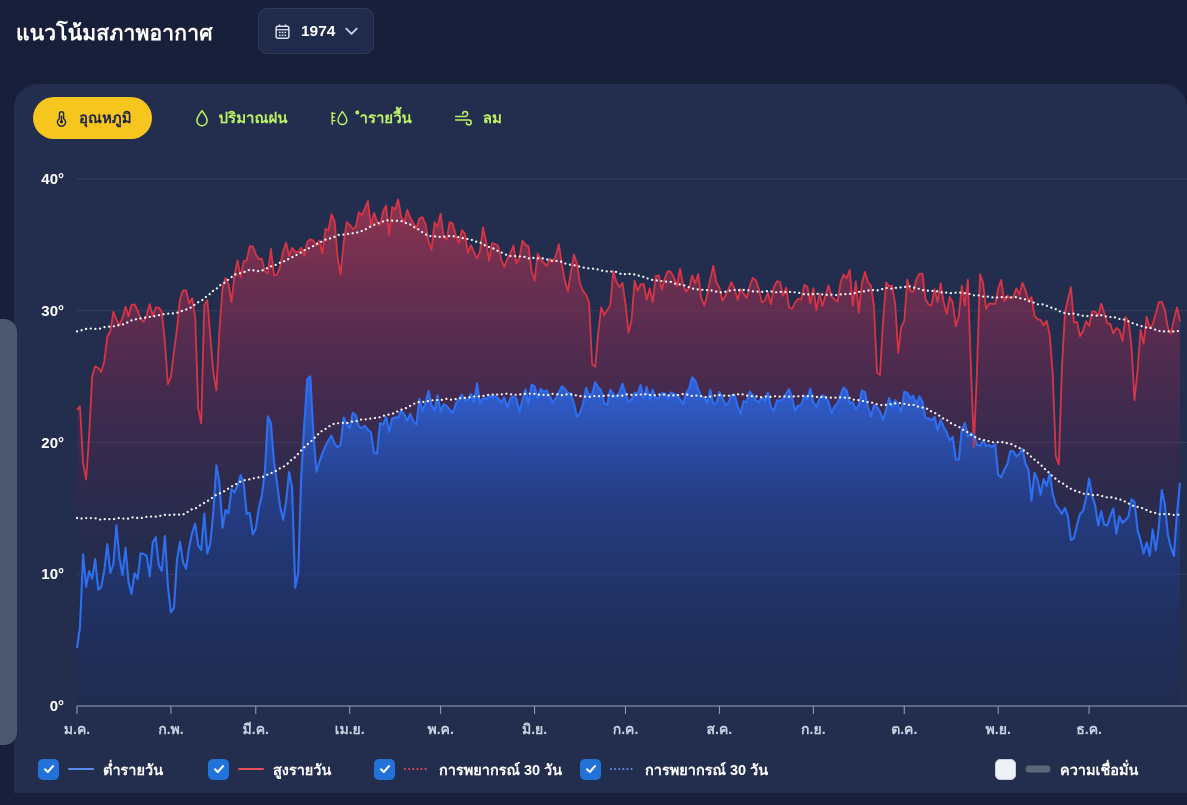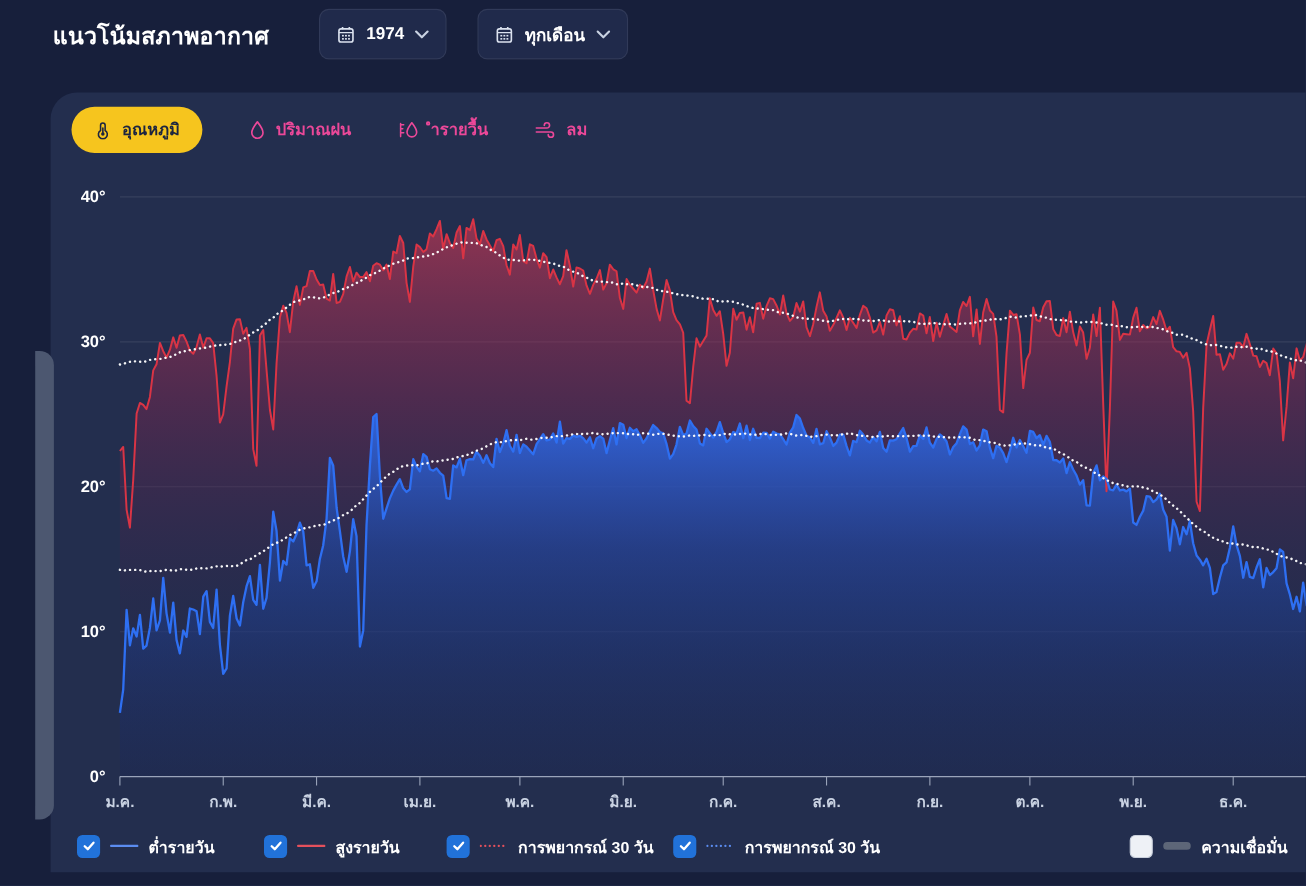--- a/index.html
+++ b/index.html
@@ -1,21 +1,21 @@
 <!DOCTYPE html>
 <html><head>
 <meta charset="utf-8">
 <style>
   html,body{margin:0;padding:0;}
   body{
     width:1187px;height:805px;overflow:hidden;
     background:#171f3b;color:#fff;
     font-family:"Liberation Sans","DejaVu Sans",sans-serif;
   }
-  .page{position:relative;width:1095px;height:805px;margin-left:32px;}
+  .page{position:relative;width:1095px;height:805px;}
 
   
   .app-header{position:absolute;left:0;top:0;width:1187px;height:84px;}
   .page-title{position:absolute;left:16px;top:16px;font-size:21px;font-weight:700;letter-spacing:.2px;}
   .dd{
     position:absolute;top:8px;height:46px;box-sizing:border-box;
     display:flex;align-items:center;gap:10px;padding:0 15px;
     background:#202a4b;border:1px solid rgba(255,255,255,.08);
     border-radius:9px;color:#fff;font-size:15.5px;font-weight:600;
     cursor:pointer;font-family:inherit;justify-content:flex-end;
@@ -25,21 +25,21 @@
   .dd svg{display:block;flex:none;}
 
   
   .panel{
     position:absolute;left:14px;top:84px;width:1173px;height:709px;
     background:#232e4e;border-radius:24px 24px 0 0;
   }
   .tabs{position:absolute;left:19px;top:13px;display:flex;align-items:center;gap:42px;}
   .tab{
     display:flex;align-items:center;gap:9px;height:42px;padding:0;
-    background:transparent;border:none;color:#ec4899;
+    background:transparent;border:none;color:#bef264;
     font-size:15px;font-weight:700;cursor:pointer;font-family:inherit;white-space:nowrap;
   }
   .tab.active{background:#f6c51e;color:#1c2540;border-radius:22px;padding:0 20px;text-align:right;}
   .tab svg{display:block;flex:none;}
 
   
   #chart-svg{position:absolute;left:0;top:0;pointer-events:none;}
   #chart-svg text{font-family:"Liberation Sans","DejaVu Sans",sans-serif;}
 
   
@@ -81,40 +81,20 @@
             <rect x="7.2" y="10.9" width="1.6" height="1.4"></rect>
             <rect x="9.8" y="10.9" width="1.6" height="1.4"></rect>
         </g>
       </svg>
       <span>1974</span>
       <svg width="13" height="9" viewBox="0 0 12 8">
         <path d="M1.2 1.4 L6 6.2 L10.8 1.4" fill="none" stroke="#c9d2e2" stroke-width="1.8" stroke-linecap="round" stroke-linejoin="round"></path>
       </svg>
     </button>
 
-    <button class="dd" id="dd-month">
-      <svg width="17" height="17" viewBox="0 0 16 16">
-        <rect x="2" y="3.1" width="12" height="11.2" rx="1.8" fill="none" stroke="#dbe2ef" stroke-width="1.4"></rect>
-        <line x1="2" y1="6.3" x2="14" y2="6.3" stroke="#dbe2ef" stroke-width="1.2"></line>
-        <line x1="5.1" y1="1.4" x2="5.1" y2="3.4" stroke="#dbe2ef" stroke-width="1.4"></line>
-        <line x1="10.9" y1="1.4" x2="10.9" y2="3.4" stroke="#dbe2ef" stroke-width="1.4"></line>
-        <g fill="#dbe2ef">
-          <rect x="4.6" y="8.2" width="1.6" height="1.4"></rect>
-            <rect x="7.2" y="8.2" width="1.6" height="1.4"></rect>
-            <rect x="9.8" y="8.2" width="1.6" height="1.4"></rect>
-          <rect x="4.6" y="10.9" width="1.6" height="1.4"></rect>
-            <rect x="7.2" y="10.9" width="1.6" height="1.4"></rect>
-            <rect x="9.8" y="10.9" width="1.6" height="1.4"></rect>
-        </g>
-      </svg>
-      <span>ทุกเดือน</span>
-      <svg width="13" height="9" viewBox="0 0 12 8">
-        <path d="M1.2 1.4 L6 6.2 L10.8 1.4" fill="none" stroke="#c9d2e2" stroke-width="1.8" stroke-linecap="round" stroke-linejoin="round"></path>
-      </svg>
-    </button>
   </div>
 
   <div class="panel">
     <div class="tabs">
       <button class="tab active">
         <svg width="17" height="18" viewBox="0 0 18 18">
           <path d="M9 2.4 a2.2 2.2 0 0 1 2.2 2.2 v5.1 a4.3 4.3 0 1 1 -4.4 0 V4.6 A2.2 2.2 0 0 1 9 2.4 Z" fill="none" stroke="currentColor" stroke-width="1.5" stroke-linejoin="round"></path>
           <circle cx="9" cy="13" r="1.7" fill="currentColor"></circle>
           <line x1="9" y1="7.2" x2="9" y2="12" stroke="currentColor" stroke-width="1.5" stroke-linecap="round"></line>
         </svg>

